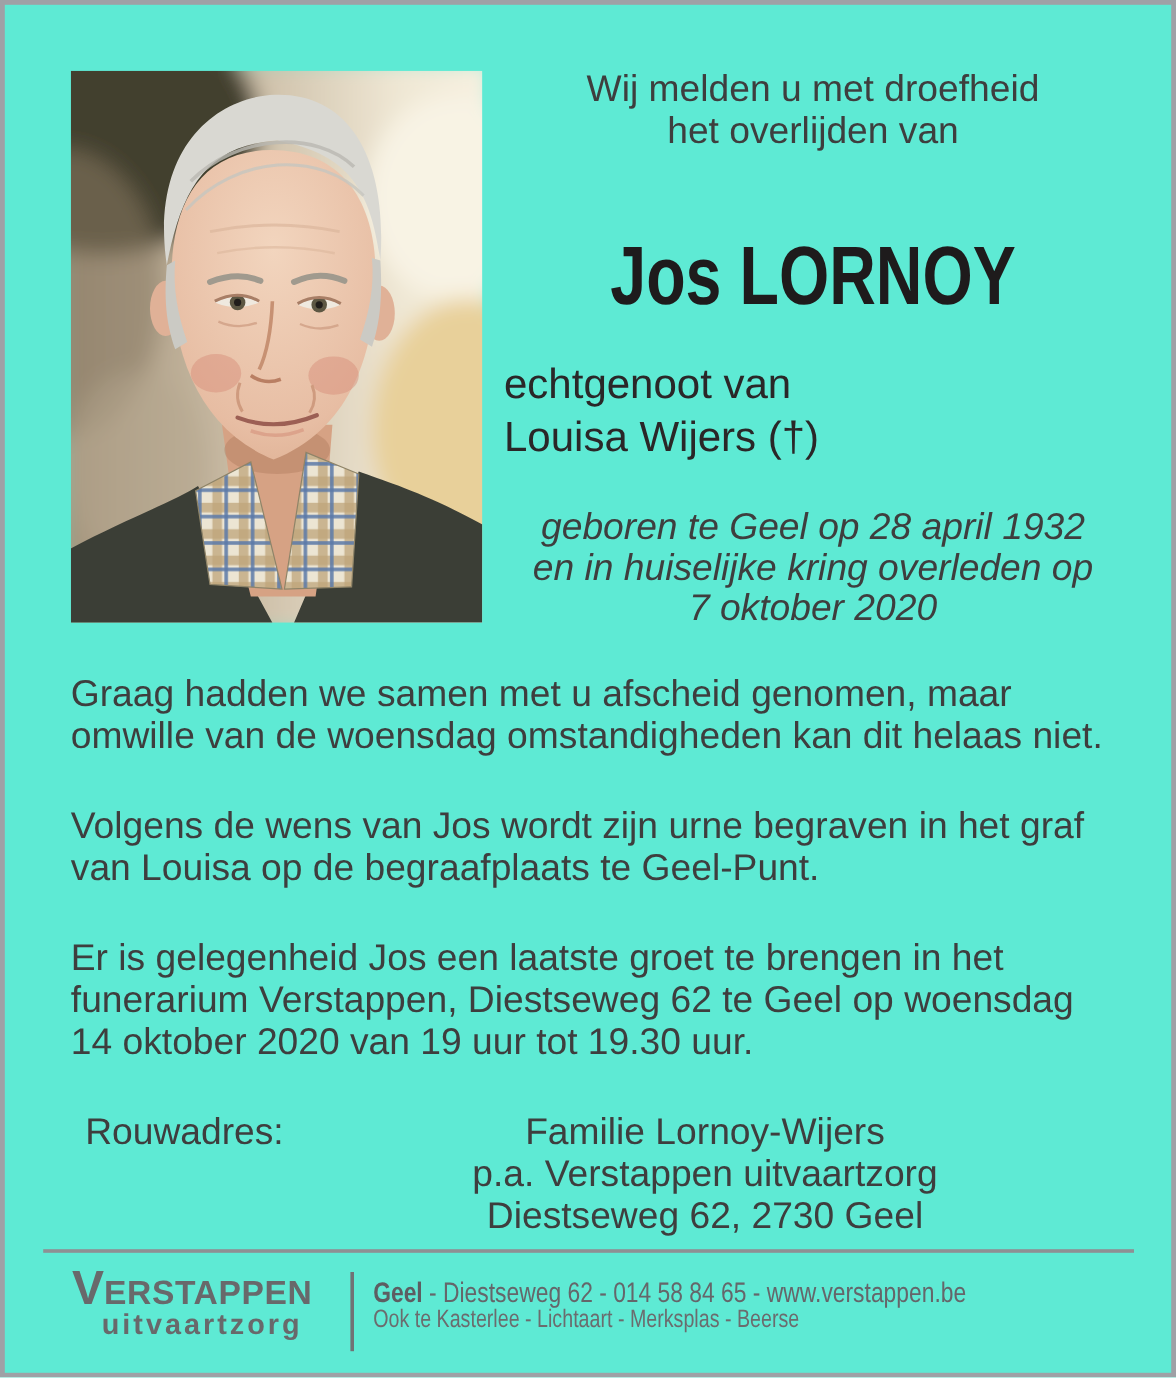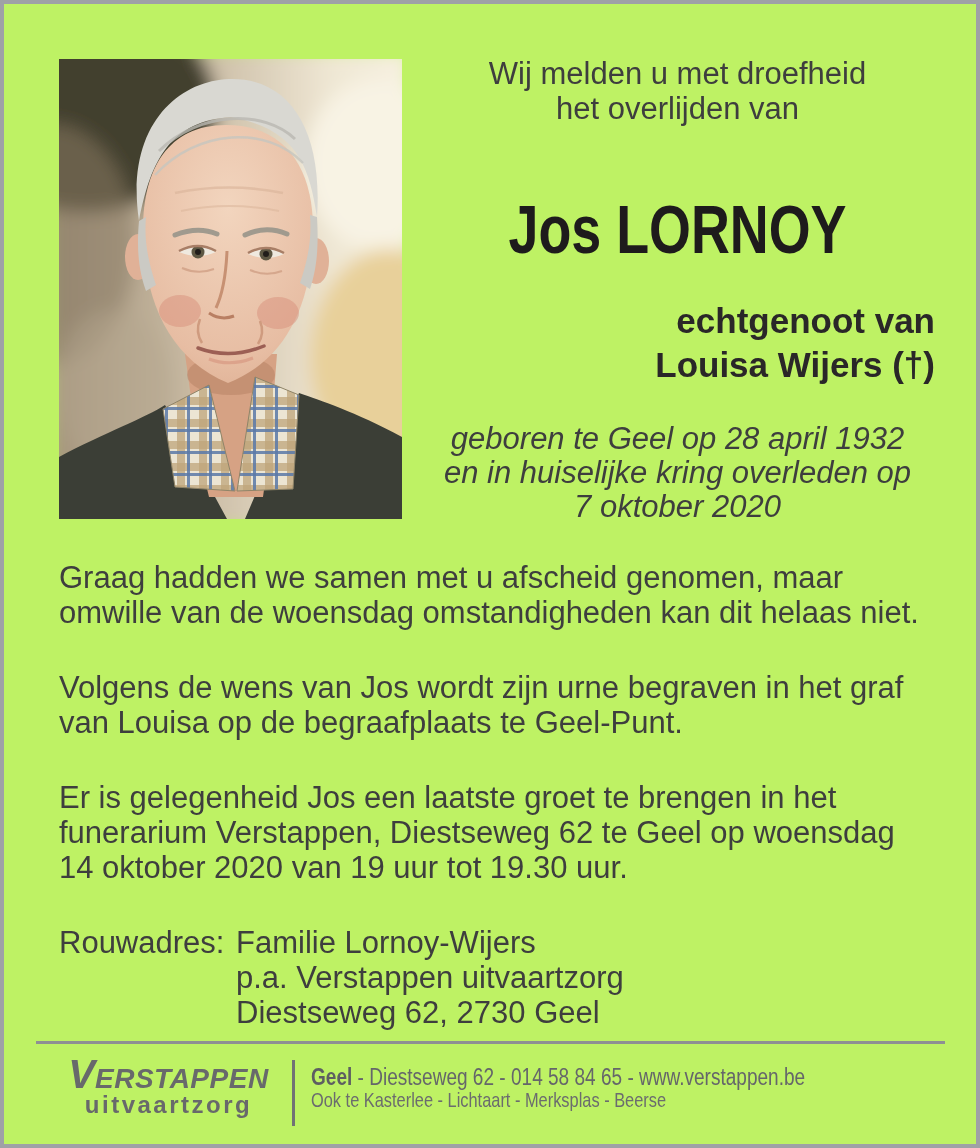--- a/index.html
+++ b/index.html
@@ -1,19 +1,19 @@
 <!DOCTYPE html>
 <html><head>
 <meta charset="utf-8">
 <style>
   html,body{margin:0;padding:0;background:#ffffff;}
   .card{
     position:relative;
     width:980px;height:1148px;
-    background:#bef264;
+    background:#5eead4;
     font-family:"Liberation Sans","DejaVu Sans",sans-serif;
     overflow:hidden;
   }
   .frame{
     position:absolute;inset:0;
     border:4px solid #9fa1a6;
     pointer-events:none;
   }
   
   .photo{
@@ -29,44 +29,44 @@
   }
   .deceased-name{
     position:absolute;left:0;top:195px;width:515px;
     font-size:69px;line-height:69px;font-weight:700;color:#1e1b1c;
     text-align:center;white-space:nowrap;
     transform:scaleX(0.78);transform-origin:50% 50%;
     letter-spacing:0px;
   }
   .relation{
     position:absolute;left:0;top:299px;width:515px;
-    font-size:35px;line-height:44px;font-weight:700;color:#2a2728;text-align:right;
+    font-size:35px;line-height:44px;font-weight:400;color:#2a2728;text-align:left;
   }
   .lifedates{
     position:absolute;left:0;top:422px;width:515px;
     font-size:31px;line-height:34px;color:#3e3e3e;text-align:center;font-style:italic;
   }
   
   .bodytext{
     position:absolute;left:59px;top:560px;width:880px;
     font-size:31px;line-height:35px;color:#3e3e3e;
   }
   .bodytext p{margin:0 0 40px 0;}
   .bodytext .line{white-space:nowrap;}
-  .mourning{position:relative;margin:0;}
+  .mourning{position:relative;margin:12px;text-align:center;}
   .mourning .label{position:absolute;left:0;top:0;white-space:nowrap;}
   .mourning .line{padding-left:177px;white-space:nowrap;}
   
   .separator{
     position:absolute;left:36px;top:1041px;width:909px;height:3px;
     background:#8e9093;
   }
   .brand{
     position:absolute;left:60px;top:1054px;width:217px;
-    text-align:center;color:#68696b;line-height:1;white-space:nowrap;font-style:italic;
+    text-align:left;color:#68696b;line-height:1;white-space:nowrap;
   }
   .brand .v{font-size:40px;font-weight:700;}
   .brand .rest{font-size:28px;font-weight:700;letter-spacing:0.5px;}
   .brand-sub{
     position:absolute;left:60px;top:1093px;width:217px;
     text-align:center;color:#68696b;
     font-size:24px;font-weight:700;letter-spacing:2.5px;line-height:1;
   }
   .footer-divider{
     position:absolute;left:292px;top:1060px;width:3px;height:66px;

